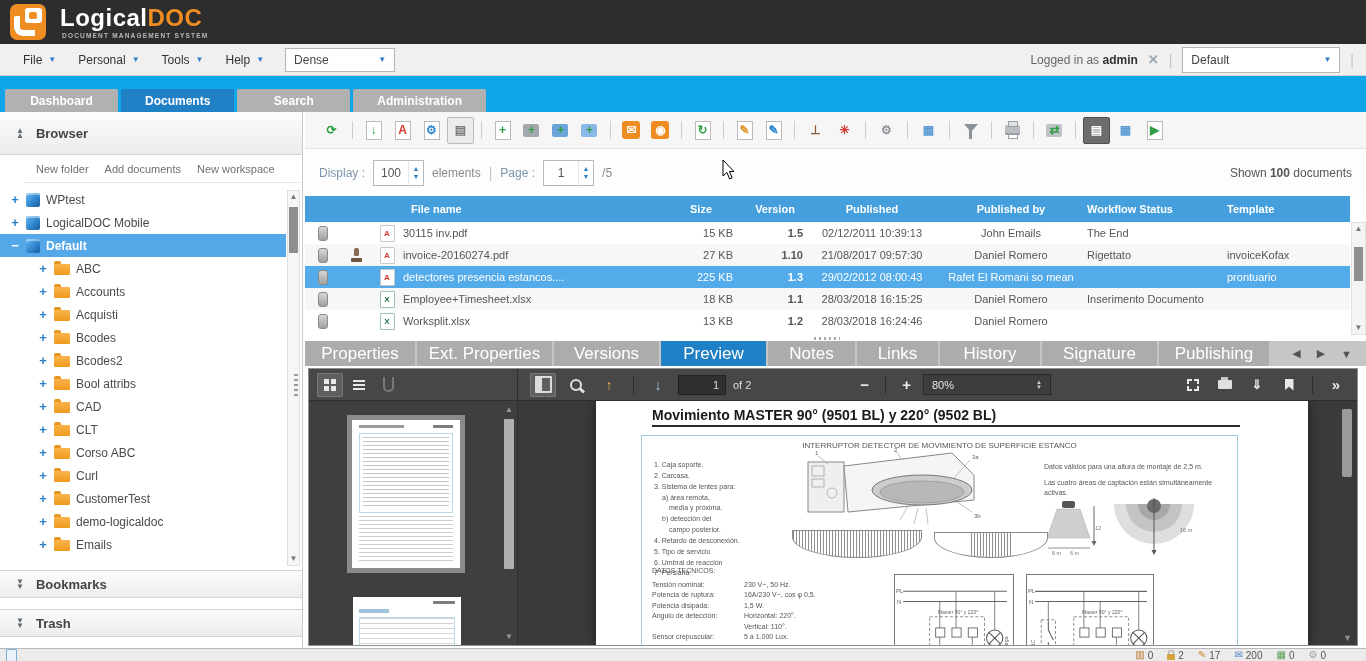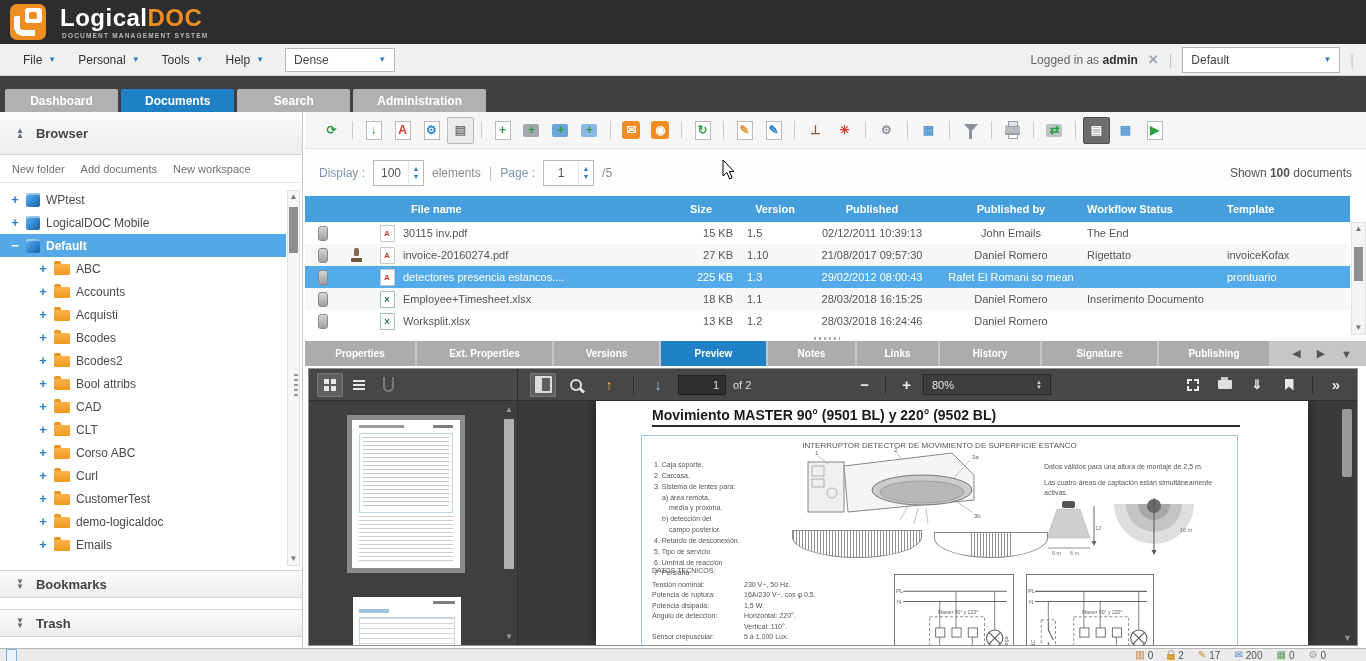--- a/index.html
+++ b/index.html
@@ -28,29 +28,29 @@
   .logged b{color:#333;}
   .x-close{color:#9aa4ad;font-weight:bold;font-size:13px;}
   .vsep{color:#c5c5c5;font-size:14px;}
   .ws-select{width:140px;height:24px;}
   .search-box{width:176px;height:24px;border:1px solid #a5bed2;background:#fff;display:flex;align-items:center;padding:0 6px;gap:6px;box-sizing:border-box;}
   .search-box input{border:none;outline:none;flex:1;font-size:12px;color:#555;font-family:inherit;background:transparent;min-width:0;}
   .mag{width:9px;height:9px;border:3px solid #e8922c;border-radius:50%;position:relative;flex:0 0 auto;}
   .mag:after{content:"";position:absolute;left:8px;top:9px;width:8px;height:3px;background:#e8922c;transform:rotate(45deg);border-radius:2px;}
 
   
-  .maintabs{position:absolute;left:0;top:76px;width:100%;height:36px;background:#404040;display:flex;align-items:flex-end;padding-left:5px;gap:3px;box-sizing:border-box;}
+  .maintabs{position:absolute;left:0;top:76px;width:100%;height:36px;background:#0ea5e9;display:flex;align-items:flex-end;padding-left:5px;gap:3px;box-sizing:border-box;}
   .mtab{height:23px;background:#b1b1b1;color:#fff;font-size:12px;font-weight:bold;display:flex;align-items:center;justify-content:center;padding:0 24px;min-width:65px;border-radius:2px 2px 0 0;cursor:default;}
   .mtab.active{background:#1f80c6;}
 
   
   .sidebar{position:absolute;left:0;top:112px;width:303px;bottom:13px;background:#fff;border-right:1px solid #c9c9c9;box-sizing:border-box;overflow:hidden;}
   .sb-header{height:42px;background:linear-gradient(#fcfcfc,#ececec);border-bottom:1px solid #d5d5d5;display:flex;align-items:center;gap:12px;padding-left:16px;font-size:13px;font-weight:bold;color:#444;}
   .dblchev{display:flex;flex-direction:column;color:#5f6a72;font-size:8px;line-height:5px;}
-  .sb-actions{height:27px;display:flex;align-items:center;gap:16px;padding-left:12px;font-size:11px;color:#707070;border-bottom:1px solid #e8e8e8;}
+  .sb-actions{height:27px;display:flex;align-items:center;gap:16px;padding-left:12px;font-size:11px;color:#707070;border-bottom:1px solid #e8e8e8;margin-left:24px;}
   .tree{position:absolute;top:76px;left:0;right:16px;bottom:80px;overflow:hidden;}
   .tree-row{height:23px;display:flex;align-items:center;gap:6px;font-size:12px;color:#4a4a4a;}
   .tree-row.d0{padding-left:10px;}
   .tree-row.d1{padding-left:38px;}
   .toggle{width:10px;color:#2a7fc8;font-weight:bold;font-size:13px;text-align:center;flex:0 0 auto;}
   .cube{width:14px;height:14px;background:linear-gradient(135deg,#6cb7f0 0%,#2f87cf 55%,#1c5f9e 100%);border-radius:2px;box-shadow:inset 0 2px 0 rgba(255,255,255,.4);flex:0 0 auto;}
   .folderic{width:16px;height:11px;background:linear-gradient(#f9b44a,#ef9a1f);border-radius:1px;position:relative;flex:0 0 auto;margin-top:2px;}
   .folderic:before{content:"";position:absolute;top:-3px;left:0;width:7px;height:3px;background:#e8941e;border-radius:2px 2px 0 0;}
   .tree-row.selected{background:#54a8e8;color:#fff;font-weight:bold;}
   .tree-row.selected .toggle{color:#fff;}
@@ -102,30 +102,30 @@
   .cell-ic{display:flex;justify-content:center;}
   .ind{width:8px;height:13px;background:linear-gradient(#d6d6d6,#9f9f9f);border:1px solid #8a8a8a;border-radius:3px;}
   .stampi{width:13px;height:14px;position:relative;}
   .stampi:before{content:"";position:absolute;left:4px;top:0;width:5px;height:8px;background:#8a6b52;border-radius:2px 2px 1px 1px;}
   .stampi:after{content:"";position:absolute;left:1px;bottom:0;width:11px;height:4px;background:#6e563f;border-radius:1px;}
   .fi{width:13px;height:15px;background:#fff;border:1px solid #c9c9c9;border-radius:1px;display:flex;align-items:center;justify-content:center;font-size:8px;font-weight:bold;}
   .fi.pdf{color:#d63b2f;}
   .fi.xls{color:#1e7145;border-color:#9fc5ae;}
   .cell-name{overflow:hidden;white-space:nowrap;text-overflow:ellipsis;padding-right:4px;}
   .cell-size{text-align:right;padding-right:14px;}
-  .cell-ver{text-align:left;}
+  .cell-ver{text-align:right;font-weight:bold;}
   .cell-pub,.cell-by{text-align:center;}
   .cell-wf,.cell-tpl{padding-left:6px;overflow:hidden;white-space:nowrap;}
   .dt-scroll{position:absolute;right:0;top:26px;bottom:0;width:15px;background:#f4f4f4;border:1px solid #e2e2e2;box-sizing:border-box;}
   .dt-thumb{position:absolute;left:2px;right:2px;top:24px;height:34px;background:#8f8f8f;}
   .grip-h{position:absolute;top:225px;left:48%;width:26px;height:3px;background:repeating-linear-gradient(90deg,#aaa 0 2px,transparent 2px 5px);}
 
   
   .dtabs{position:absolute;top:229px;left:0;right:0;height:25px;background:#c6c6c6;display:flex;align-items:stretch;gap:2px;box-sizing:border-box;}
-  .dtab{background:#acacac;color:#fff;font-weight:bold;font-size:10px;display:flex;align-items:center;justify-content:center;flex:0 0 auto;cursor:default;}
+  .dtab{background:#acacac;color:#fff;font-weight:normal;font-size:17px;display:flex;align-items:center;justify-content:center;flex:0 0 auto;cursor:default;}
   .dtab.active{background:#1f80c6;}
   .dtab-arrows{margin-left:auto;display:flex;align-items:center;gap:16px;color:#555;font-size:11px;padding-right:14px;}
 
   
   .preview{position:absolute;top:256px;left:3px;right:8px;bottom:2px;border:1px solid #8f8f8f;background:#3a3a3a;box-sizing:border-box;}
   .ptoolbar{position:absolute;top:0;left:0;right:0;height:32px;background:#474747;border-bottom:1px solid #2e2e2e;display:flex;align-items:center;color:#e8e8e8;box-sizing:border-box;}
   .pt-left{width:209px;display:flex;align-items:center;gap:3px;padding-left:8px;border-right:1px solid #2e2e2e;height:100%;box-sizing:border-box;flex:0 0 auto;}
   .pbtn{min-width:26px;height:24px;display:flex;align-items:center;justify-content:center;border-radius:2px;position:relative;}
   .pbtn.active{background:#5f5f5f;box-shadow:inset 0 0 0 1px #787878;}
   .pbtn.disabled{opacity:.45;}

